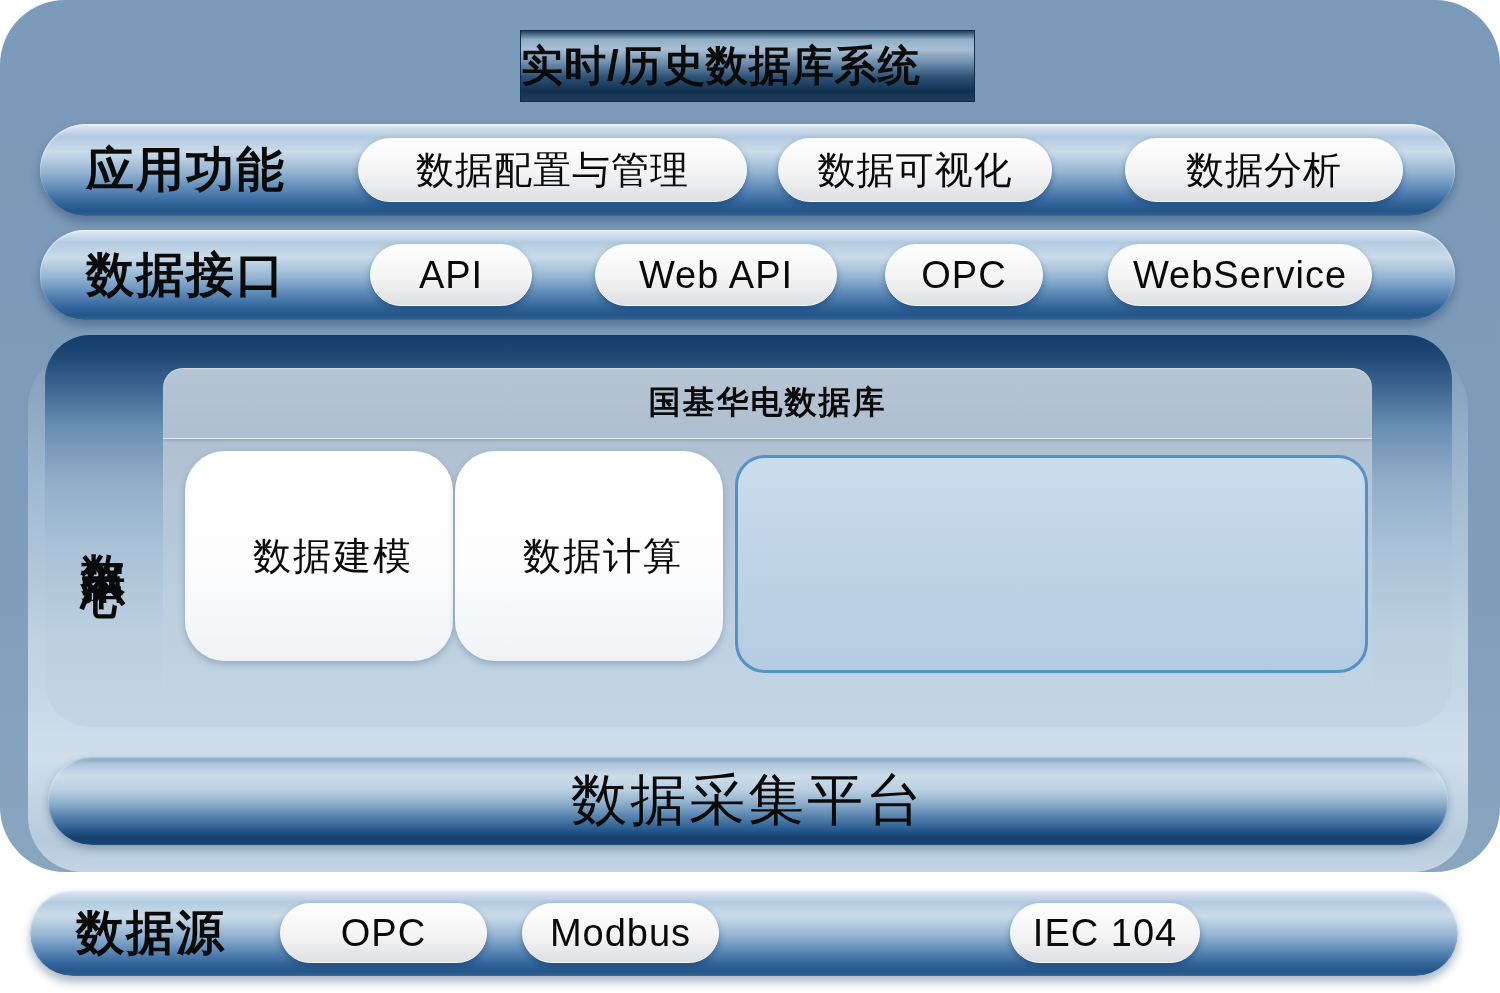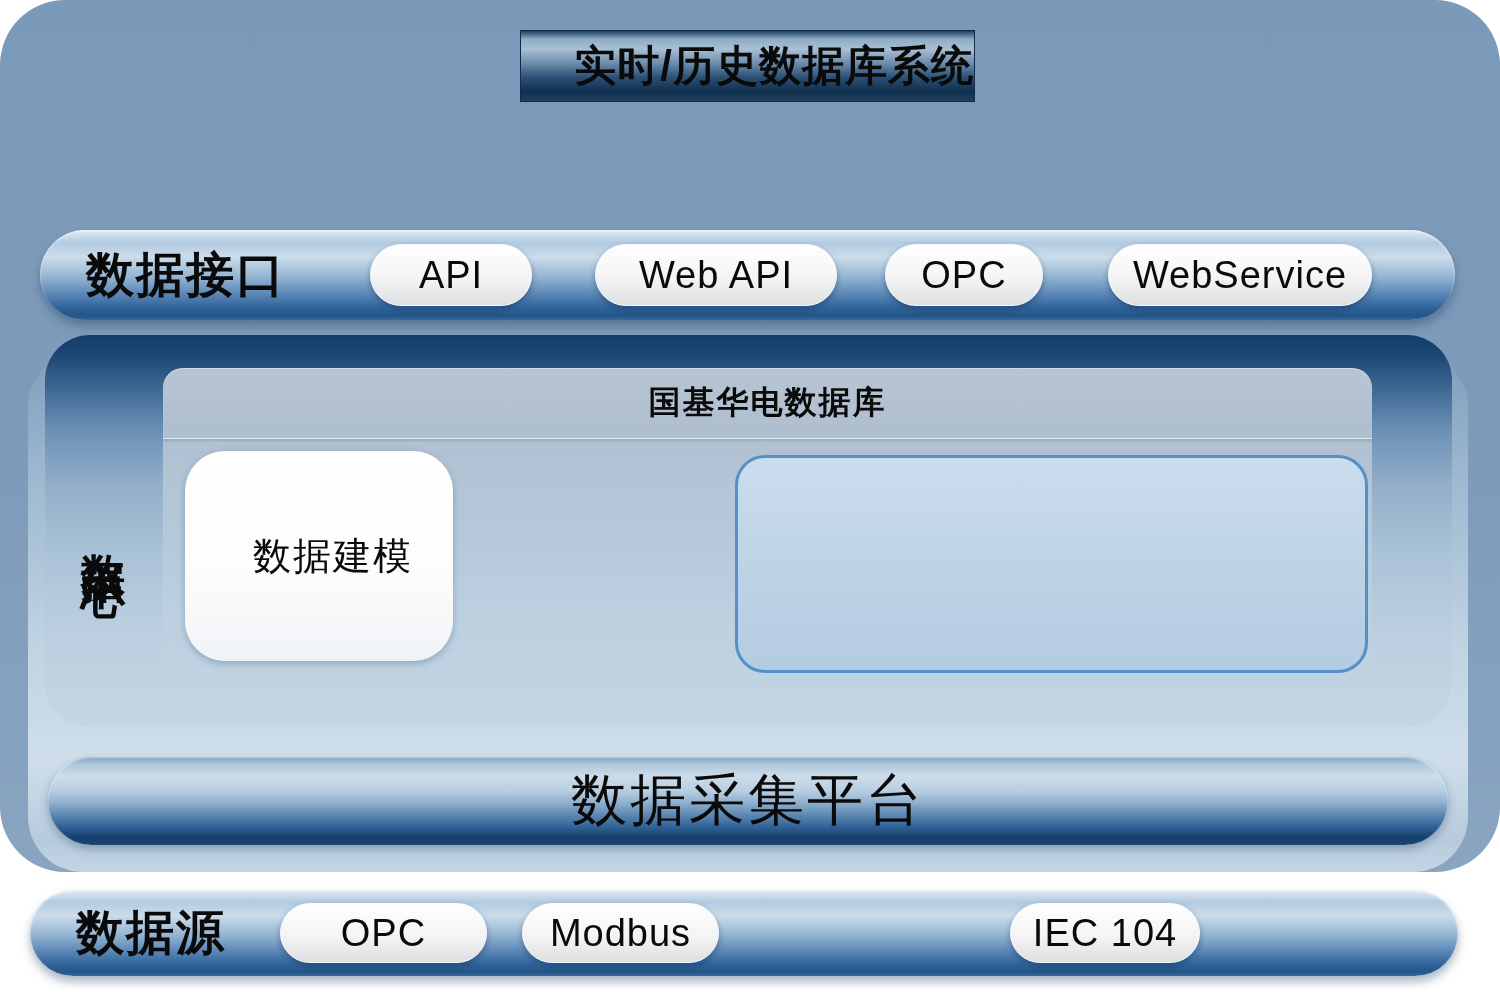--- a/index.html
+++ b/index.html
@@ -9,21 +9,21 @@
   }
   
   .main-panel{
     position:absolute;left:0;top:0;width:1500px;height:872px;border-radius:65px;
     background:linear-gradient(180deg,#7b99b8 0%,#7e9cba 55%,#89a5c0 100%);
   }
   
   .title-bar{
     position:absolute;left:520px;top:30px;width:453px;height:70px;
     background:linear-gradient(180deg,#22415f 0%,#8fadc7 12%,#a9bfd4 26%,#6d8dac 46%,#2c5076 66%,#11304f 86%,#1f3f60 100%);
-    border:1px solid #0f2c4a;display:flex;align-items:center;justify-content:flex-end;
+    border:1px solid #0f2c4a;display:flex;align-items:center;justify-content:flex-start;
     font-size:42px;font-weight:600;letter-spacing:1px;
   }
   
   .bar{
     position:absolute;border-radius:46px;
     background:linear-gradient(180deg,#e0eaf4 0%,#b3cbe1 14%,#cbdcea 30%,#95b5d3 52%,#5e8ab8 70%,#31649c 86%,#245687 95%,#336399 100%);
     box-shadow:0 6px 10px rgba(18,48,88,0.35), inset 0 1px 2px rgba(255,255,255,0.65);
   }
   .row1{left:40px;top:124px;width:1415px;height:92px;}
   .row2{left:40px;top:230px;width:1415px;height:90px;}
@@ -104,38 +104,45 @@
 <body>
 
 <div class="stage">
 
   <div class="main-panel"></div>
 
   <div class="title-bar">
     <span>实时/历史数据库系统</span>
   </div>
 
+  <div class="bar row1">
+    <div class="bar-label">应用功能</div>
+    <div class="pill r1p1">数据配置与管理</div>
+    <div class="pill r1p2">数据可视化</div>
+    <div class="pill r1p3">数据分析</div>
+  </div>
 
   <div class="bar row2">
     <div class="bar-label">数据接口</div>
     <div class="pill r2p1">API</div>
     <div class="pill r2p2">Web API</div>
     <div class="pill r2p3">OPC</div>
     <div class="pill r2p4">WebService</div>
   </div>
 
   <div class="container-b"></div>
   <div class="container-a"></div>
   <div class="dc-label">数据中心</div>
 
   <div class="inner-panel">
     <div class="panel-title">国基华电数据库</div>
   </div>
 
   <div class="module-box mb1">数据建模</div>
+  <div class="module-box mb2">数据计算</div>
 
   <div class="group-box"></div>
 
   <div class="collect-bar">
     <span>数据采集平台</span>
   </div>
 
   <div class="bar bottom-row">
     <div class="bar-label">数据源</div>
     <div class="pill brp1">OPC</div>

